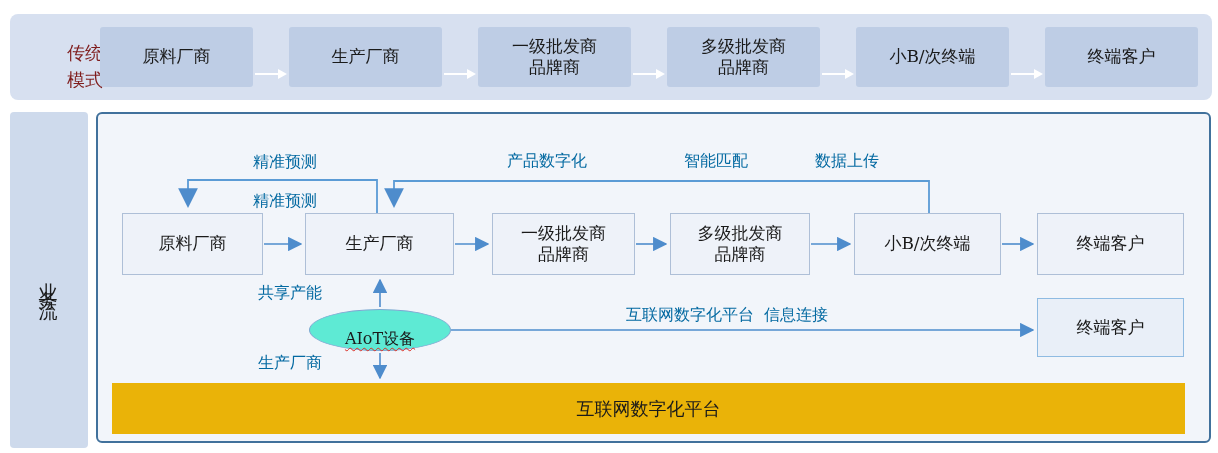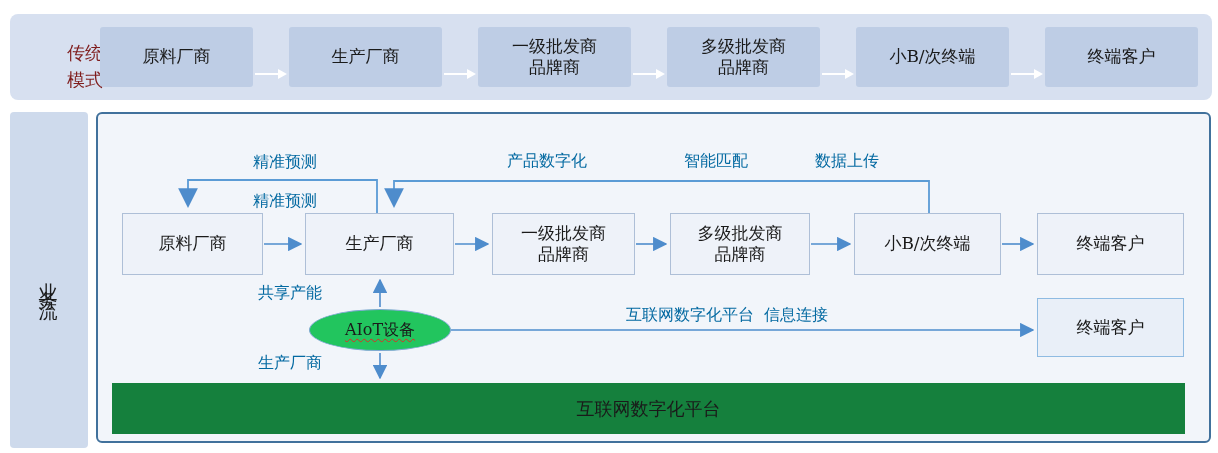--- a/index.html
+++ b/index.html
@@ -34,29 +34,29 @@
         display:flex;align-items:center;justify-content:center;
         text-align:center;font-size:17px;line-height:1.25;white-space:pre-line;}
   .node2{position:absolute;left:939px;top:184px;width:147px;height:59px;box-sizing:border-box;
          background:#E9EFF8;border:1px solid #8FBBE2;
          display:flex;align-items:center;justify-content:center;font-size:17px;}
 
   .clabel{position:absolute;transform:translateX(-50%);font-size:16px;
           white-space:pre;color:#0369a1;}
 
   .ellipse{position:absolute;left:211px;top:195px;width:142px;height:42px;
-           box-sizing:border-box;background:#22c55e;border:1.5px solid #7FA8D2;
-           border-radius:50%;display:flex;align-items:center;justify-content:center;
+           box-sizing:border-box;background:#5eead4;border:1.5px solid #7FA8D2;
+           border-radius:50%;display:flex;align-items:flex-end;justify-content:center;
            font-size:16px;}
   .ellipse span{text-decoration:underline;text-decoration-style:wavy;
                 text-decoration-color:#D93025;text-decoration-thickness:1px;
                 text-underline-offset:3px;}
 
   .platform{position:absolute;left:14px;top:269px;width:1073px;height:51px;
-            background:#15803d;display:flex;align-items:center;justify-content:center;
+            background:#eab308;display:flex;align-items:center;justify-content:center;
             font-size:18px;}
 </style>
 </head>
 <body>
 
 <div class="stage">
 
   <div class="strip">
     <div class="strip-label">传统模式</div>
 

